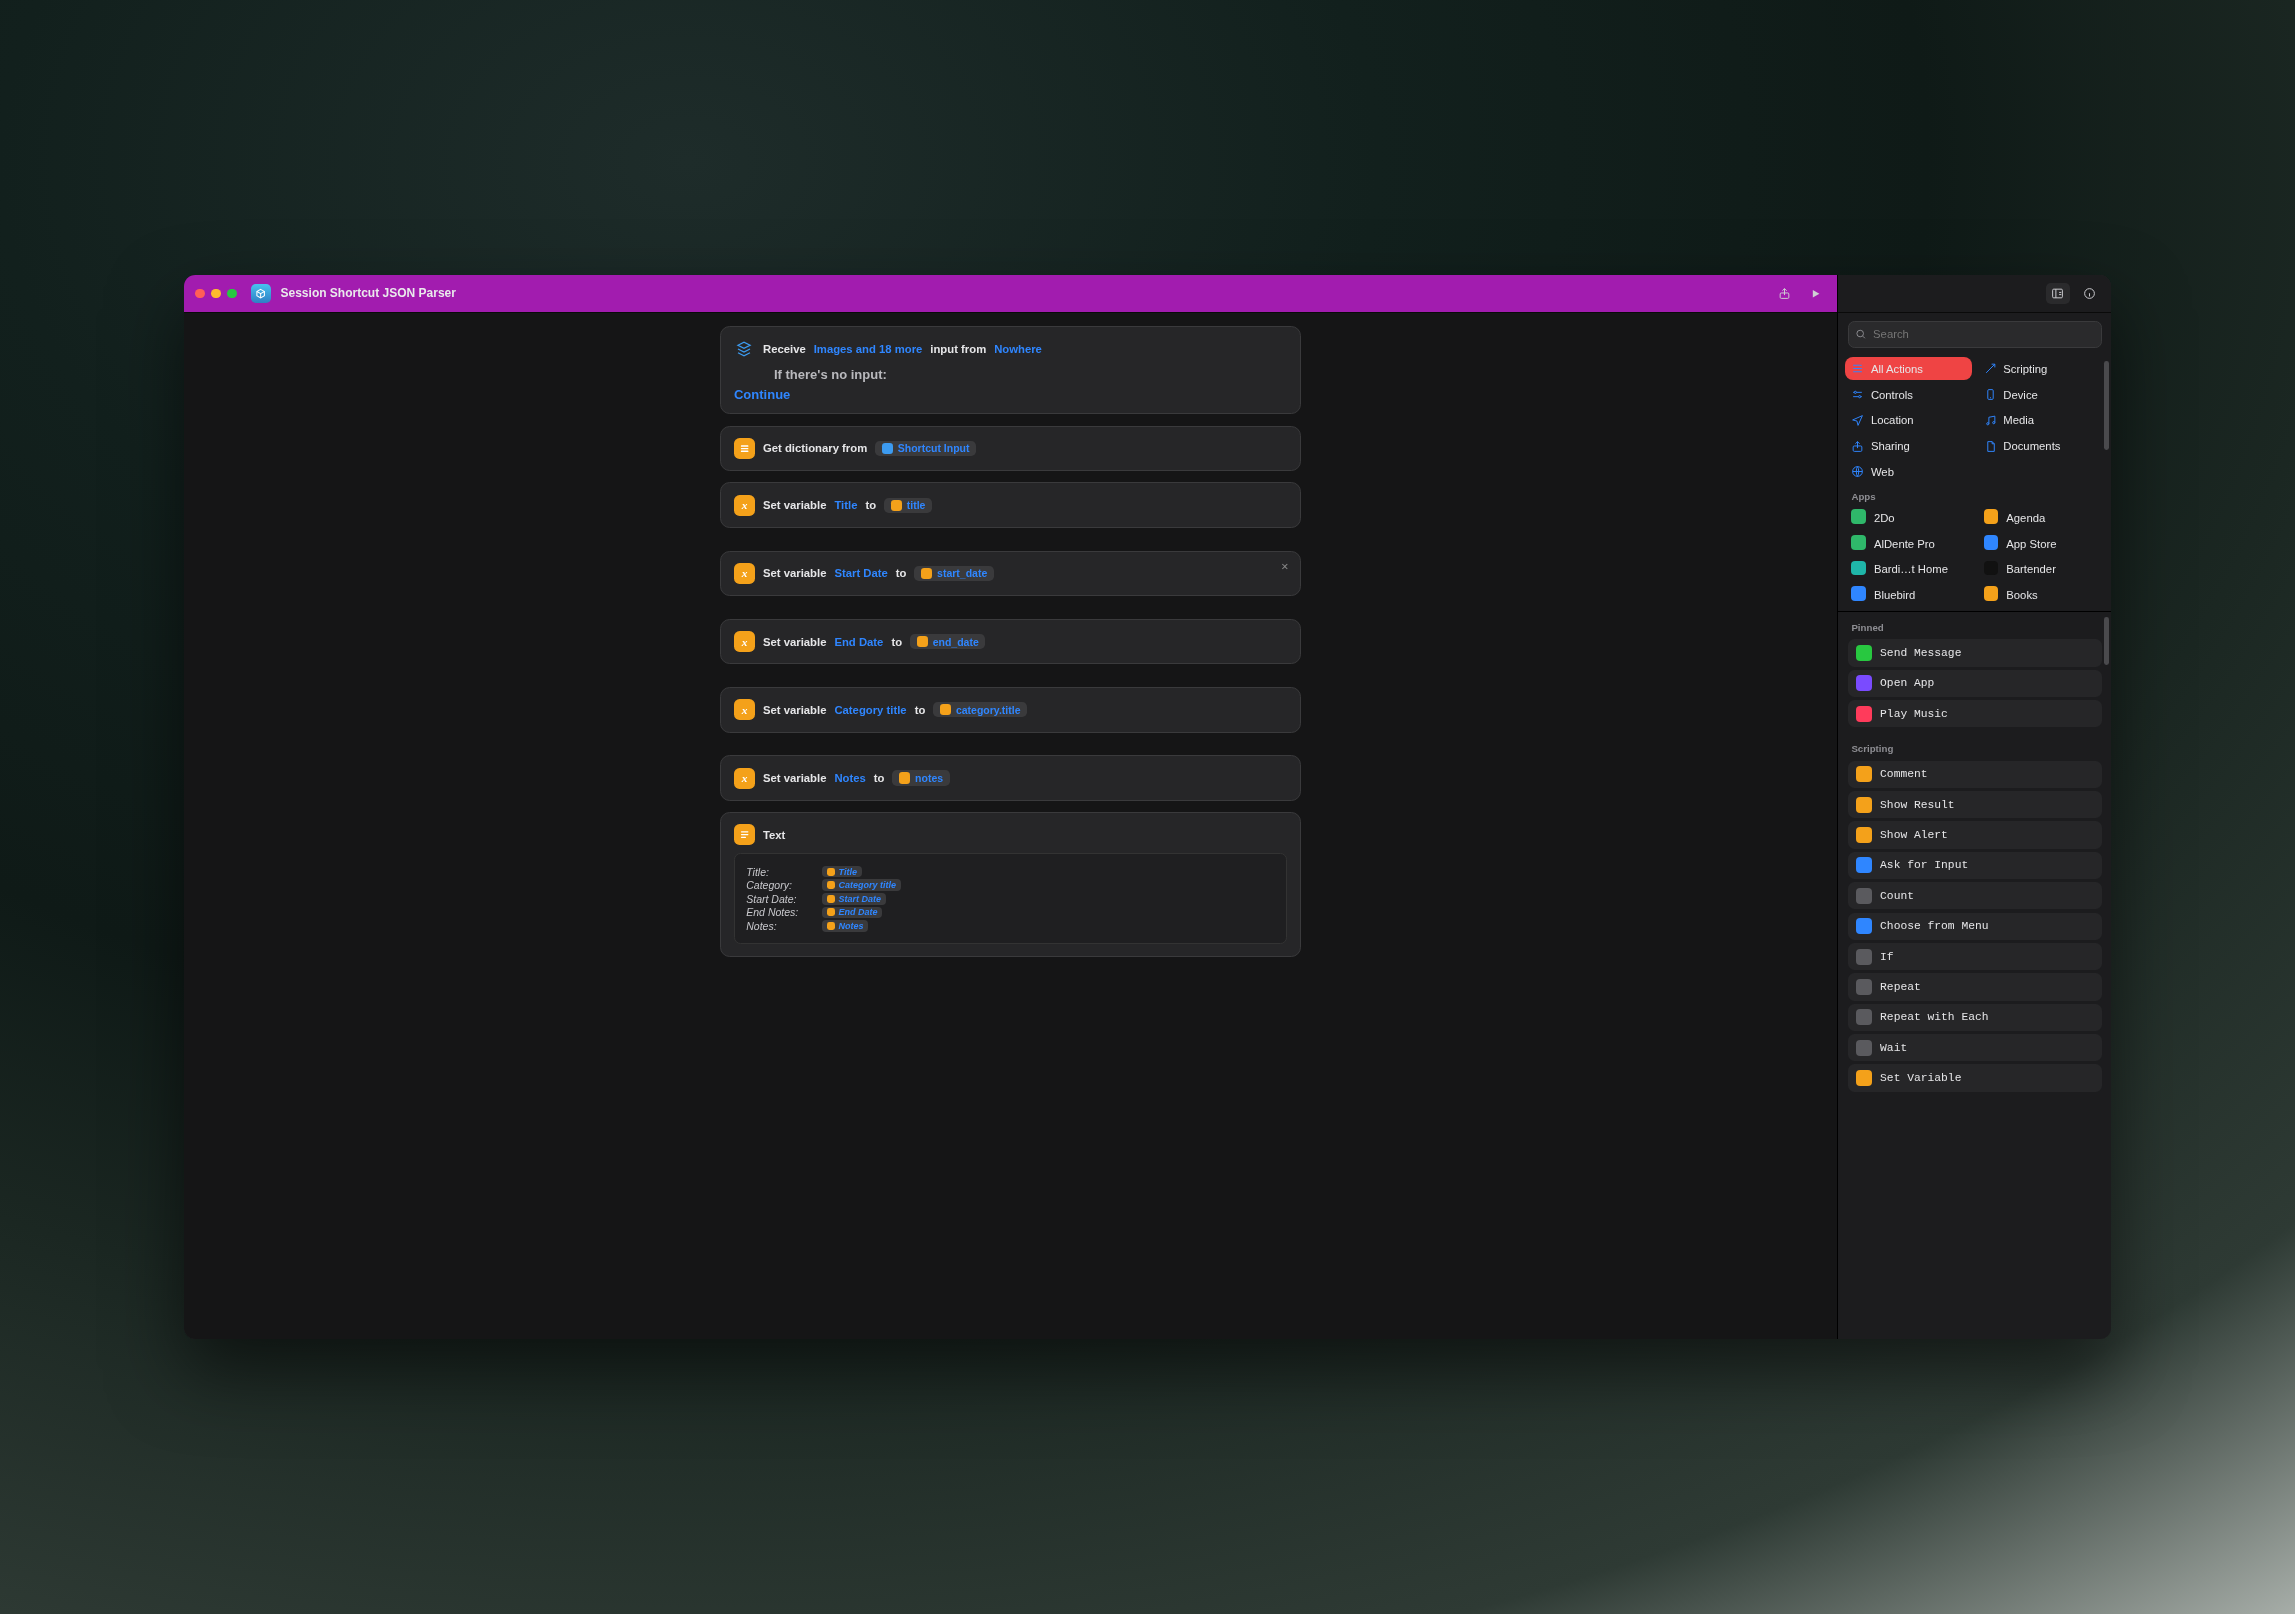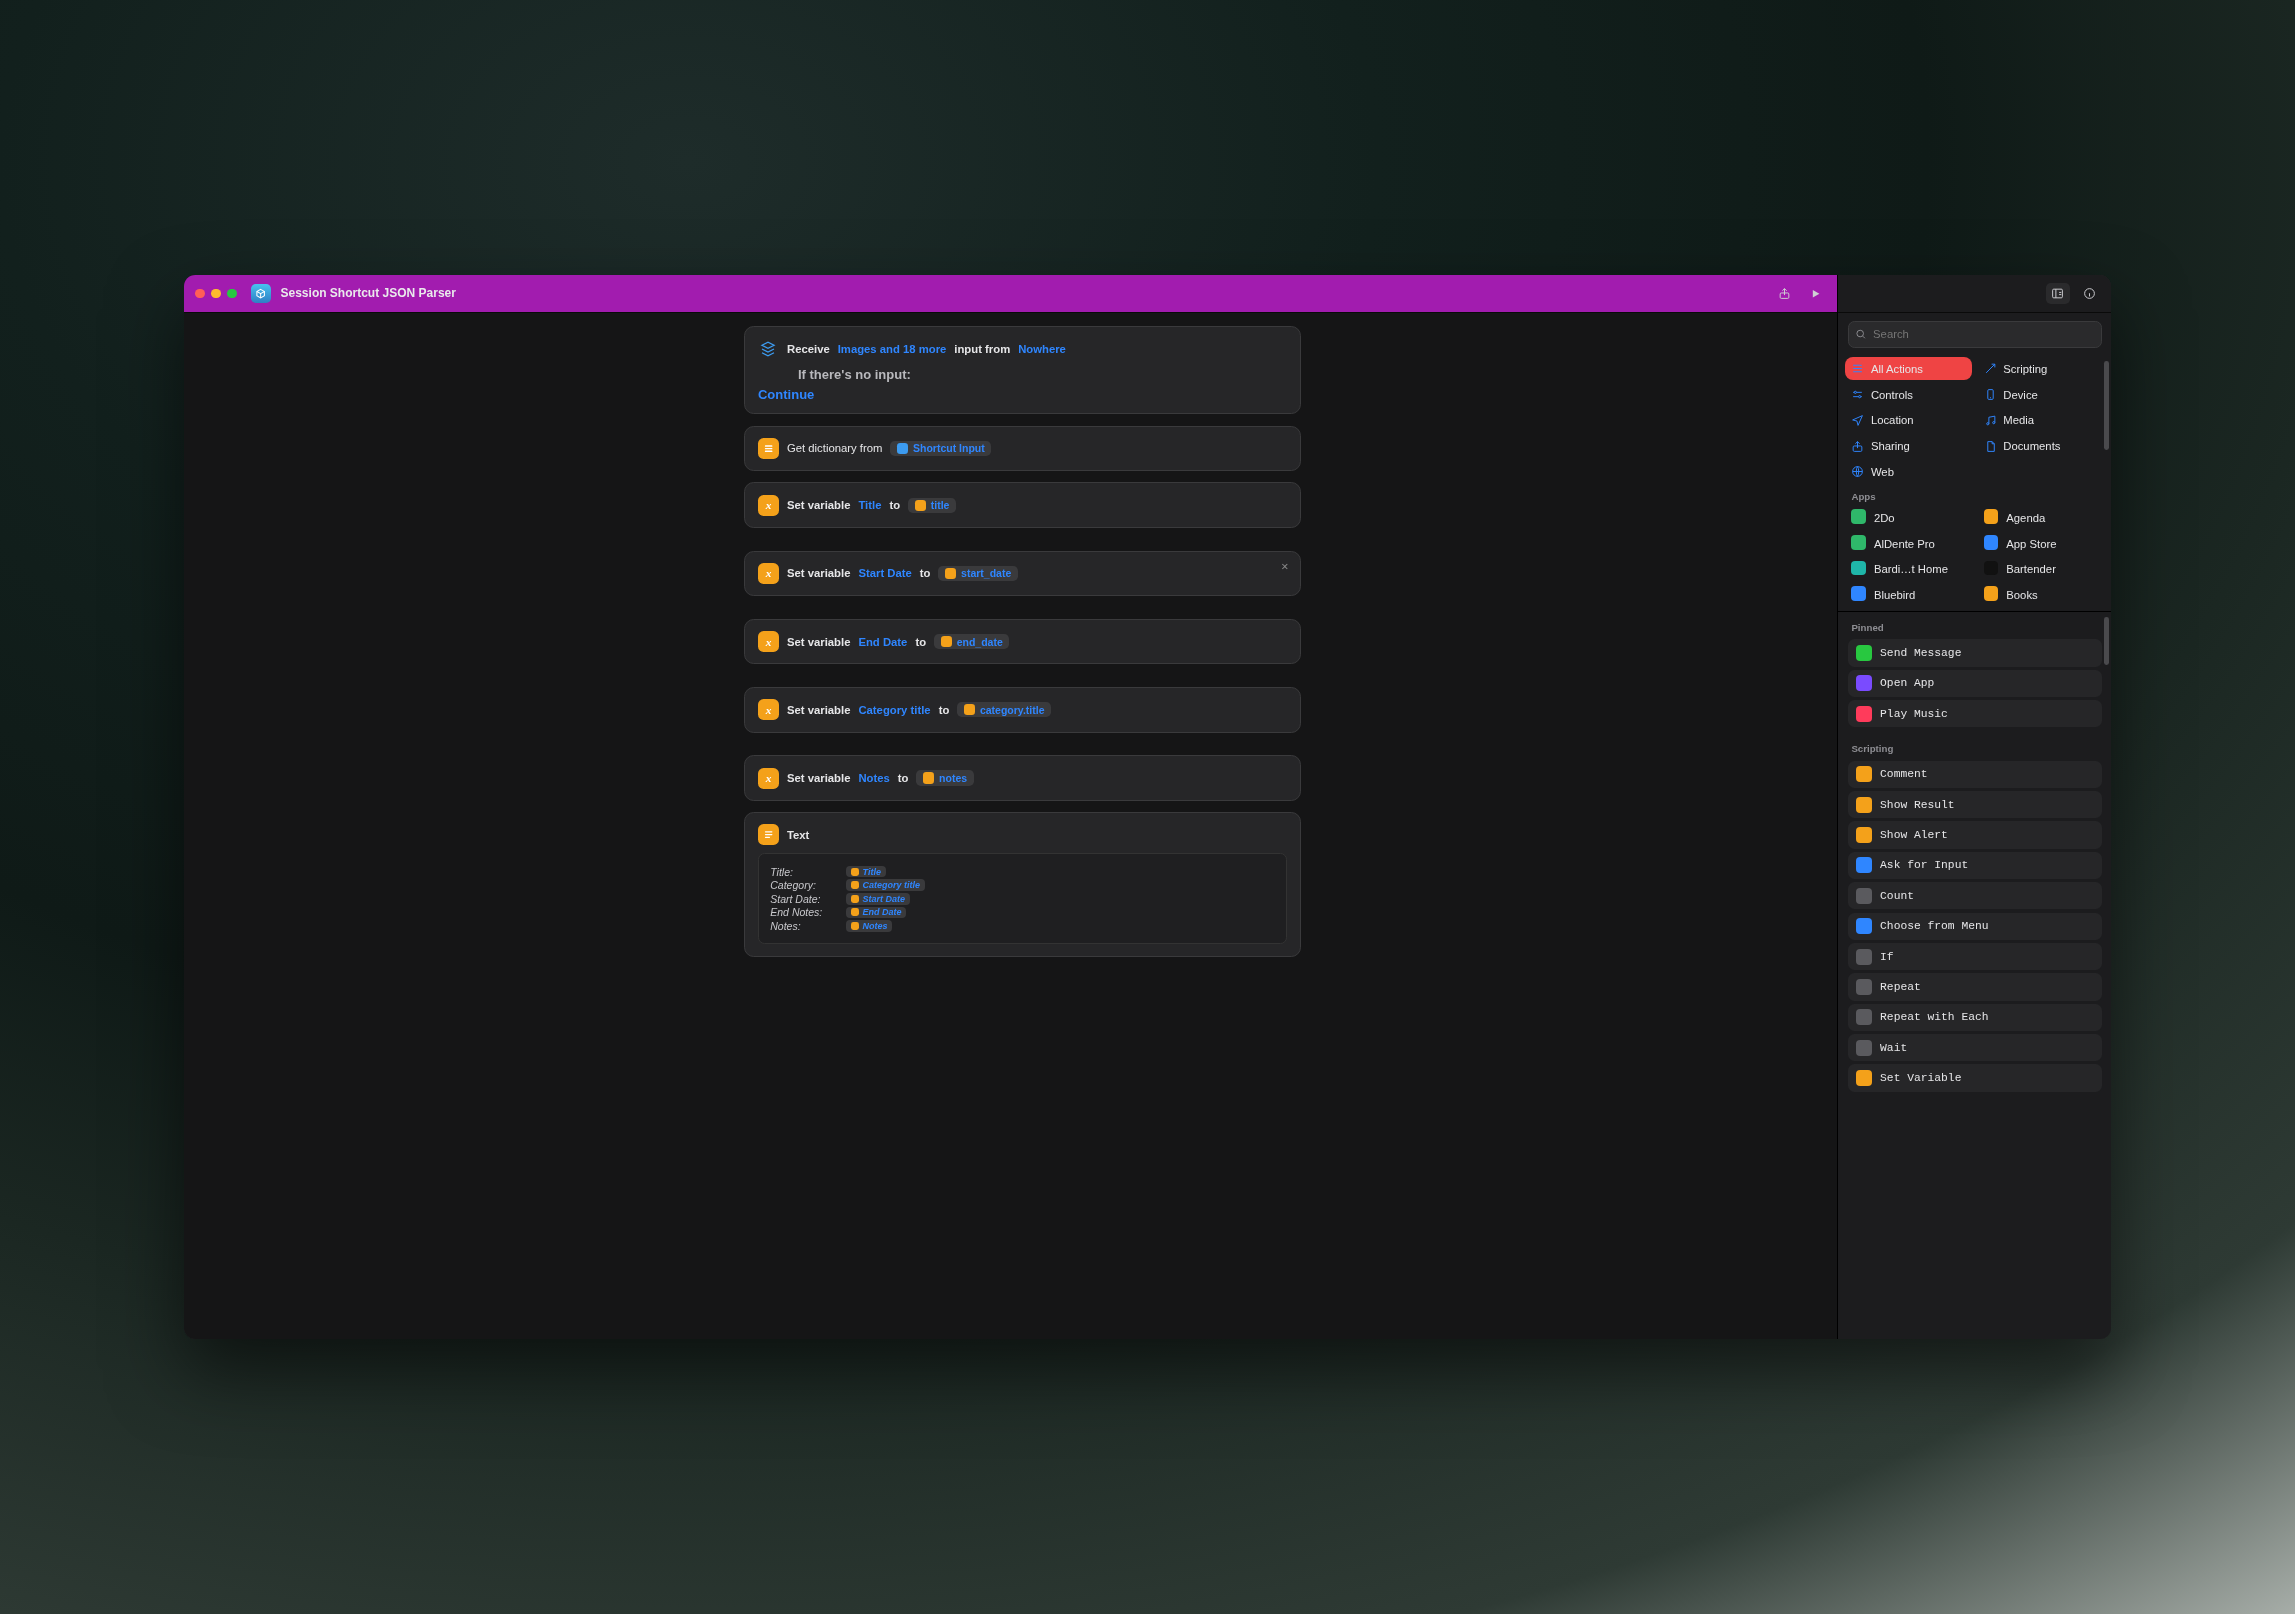--- a/index.html
+++ b/index.html
@@ -34,21 +34,21 @@
   .dot.red{background:#ff5f57;} .dot.yellow{background:#febc2e;} .dot.green{background:#28c840;}
   .app-ico { width:19.4px; height:19.4px; border-radius:4.8px; background:linear-gradient(#48c2f0,#2f7fc4); display:flex; align-items:center; justify-content:center; color:#fff; font-size:10.5px;}
   .title { font-weight:600; font-size:12px; color:#eaeaec; }
   .title-spacer { flex:1; }
   .title-btn { width:21px; height:21px; border-radius:4.8px; display:flex; align-items:center; justify-content:center; color:#cfcfd3; cursor:pointer; }
 
   
   .editor { flex:1; overflow:auto; padding:13px 0 19.4px; position:relative; }
   .editor-inner { width:min(581px,74%); margin:0 auto; display:flex; flex-direction:column; gap:11.3px; }
 
-  .card { background:#262628; border:0.8px solid #3a3a3c; border-radius:9.7px; padding:11.3px 13px; position:relative;margin-left:24px; }
+  .card { background:#262628; border:0.8px solid #3a3a3c; border-radius:9.7px; padding:11.3px 13px; position:relative; }
   .card .close { position:absolute; right:8px; top:8px; width:14.5px; height:14.5px; border-radius:3.2px; color:#888; display:none; align-items:center; justify-content:center; font-size:9.7px; cursor:pointer;}
   .row { display:flex; align-items:center; gap:8px; flex-wrap:wrap; font-size:11.3px; }
   .aicon { width:21px; height:21px; border-radius:5.6px; display:flex; align-items:center; justify-content:center; font-weight:700; font-size:11.3px; color:#fff; flex:0 0 21px;}
   .aicon.orange { background:#f4a11a; font-style:italic; font-family:Georgia,serif;}
   .aicon.blue-outline { background:transparent; color:#3c9bf0; border:0; }
   .aicon.yellow { background:#f4a11a; }
   .aicon.lines { background:#f4a11a; }
   .link { color:#2f86ff; font-weight:600; cursor:pointer; }
   .subtle { color:#b9b9bd; }
   .token { display:inline-flex; align-items:center; gap:4.8px; background:#3a3a3c; border-radius:4.8px; padding:1.6px 6.5px; color:#2f86ff; font-weight:600; font-size:10.5px;}
@@ -160,21 +160,21 @@
 
         <div class="card">
           <div class="row">
             <div class="aicon yellow">
               <svg width="11.3" height="11.3" viewBox="0 0 24 24" fill="#fff">
                   <rect x="4" y="5" width="16" height="3" rx="1.2"></rect>
                   <rect x="4" y="10.5" width="16" height="3" rx="1.2"></rect>
                   <rect x="4" y="16" width="16" height="3" rx="1.2"></rect>
                 </svg>
             </div>
-            <span style="font-weight:400;">Get dictionary from</span>
+            <span style="font-weight:700;">Get dictionary from</span>
             <span class="token input">
               <span class="chip"></span>
               <span>Shortcut Input</span>
             </span>
           </div>
         </div>
 
         <div id="setvars" style="display: contents;"><div class="card" style="margin-top: 0px;">
     <div class="row">
       <div class="aicon orange">x</div>

